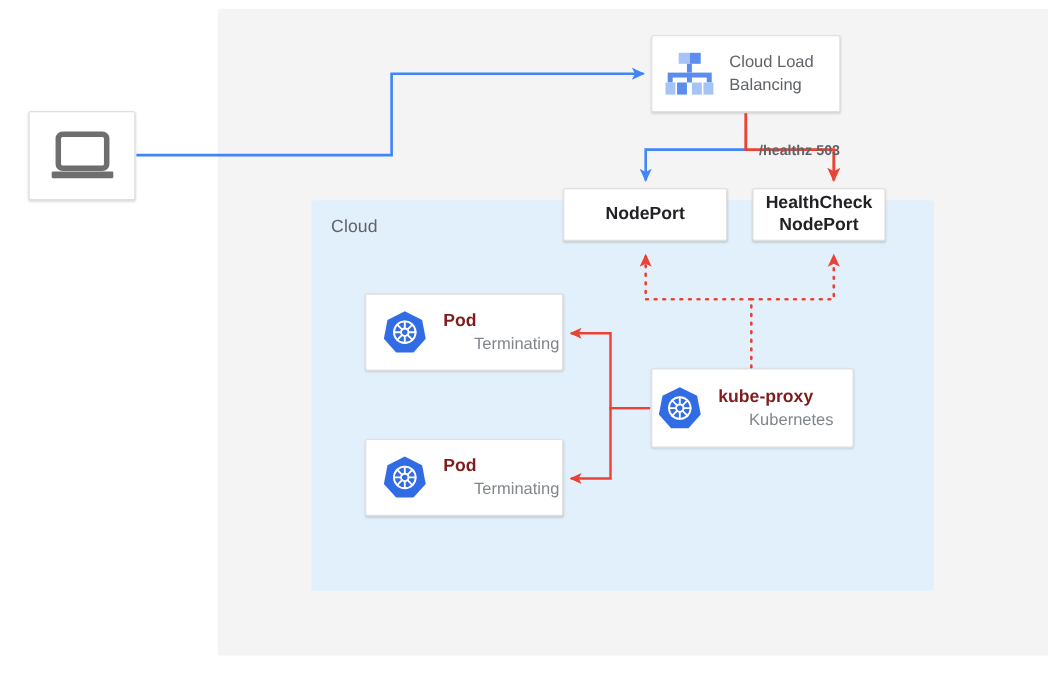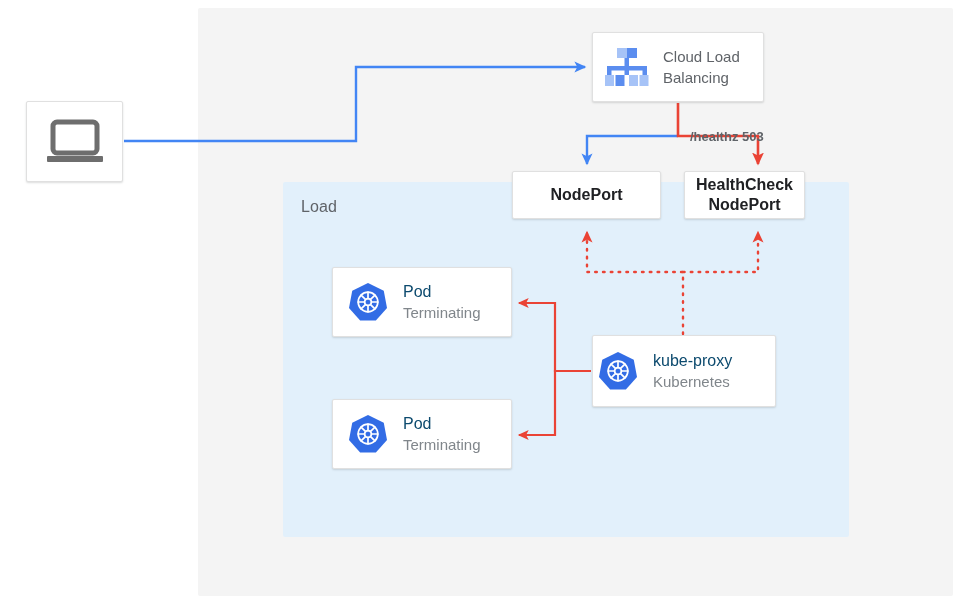--- a/index.html
+++ b/index.html
@@ -136,27 +136,29 @@
     height: 72px;
     display: flex;
     align-items: center;
     padding-left: 4px;
   }
 
   .k8s-icon { width: 42px; height: 42px; flex: 0 0 auto; }
   .node-text { margin-left: 14px; white-space: nowrap; }
   .node-title {
     font-size: 16px;
-    color: #0c4a6e;
+    color: #7f1d1d;
     line-height: 1.3;
+    font-weight: bold;
   }
   .node-sub {
     font-size: 15px;
     color: #80868b;
     line-height: 1.3;
+    margin-left: 28px;
   }
 
   
   .healthz-label {
     position: absolute;
     left: 690px;
     top: 112px;
     font-size: 13px;
     font-weight: bold;
     color: #5f6368;
@@ -175,21 +177,21 @@
   }
 </style>
 </head>
 <body>
 
 <div id="canvas">
 
   <div class="gray-panel"></div>
 
   <div class="nodes-panel"></div>
-  <div class="nodes-label">Load</div>
+  <div class="nodes-label">Cloud</div>
 
   <svg class="wires" viewBox="0 0 953 612">
     <defs>
       <marker id="arrowBlue" viewBox="0 0 10 10" refX="8.5" refY="5" markerWidth="5.2" markerHeight="5.2" orient="auto-start-reverse">
         <path d="M 0 0.6 L 9.6 5 L 0 9.4 L 2.3 5 z" fill="#4285f4"></path>
       </marker>
       <marker id="arrowRed" viewBox="0 0 10 10" refX="8.5" refY="5" markerWidth="5.2" markerHeight="5.2" orient="auto-start-reverse">
         <path d="M 0 0.6 L 9.6 5 L 0 9.4 L 2.3 5 z" fill="#ea4335"></path>
       </marker>
     </defs>

